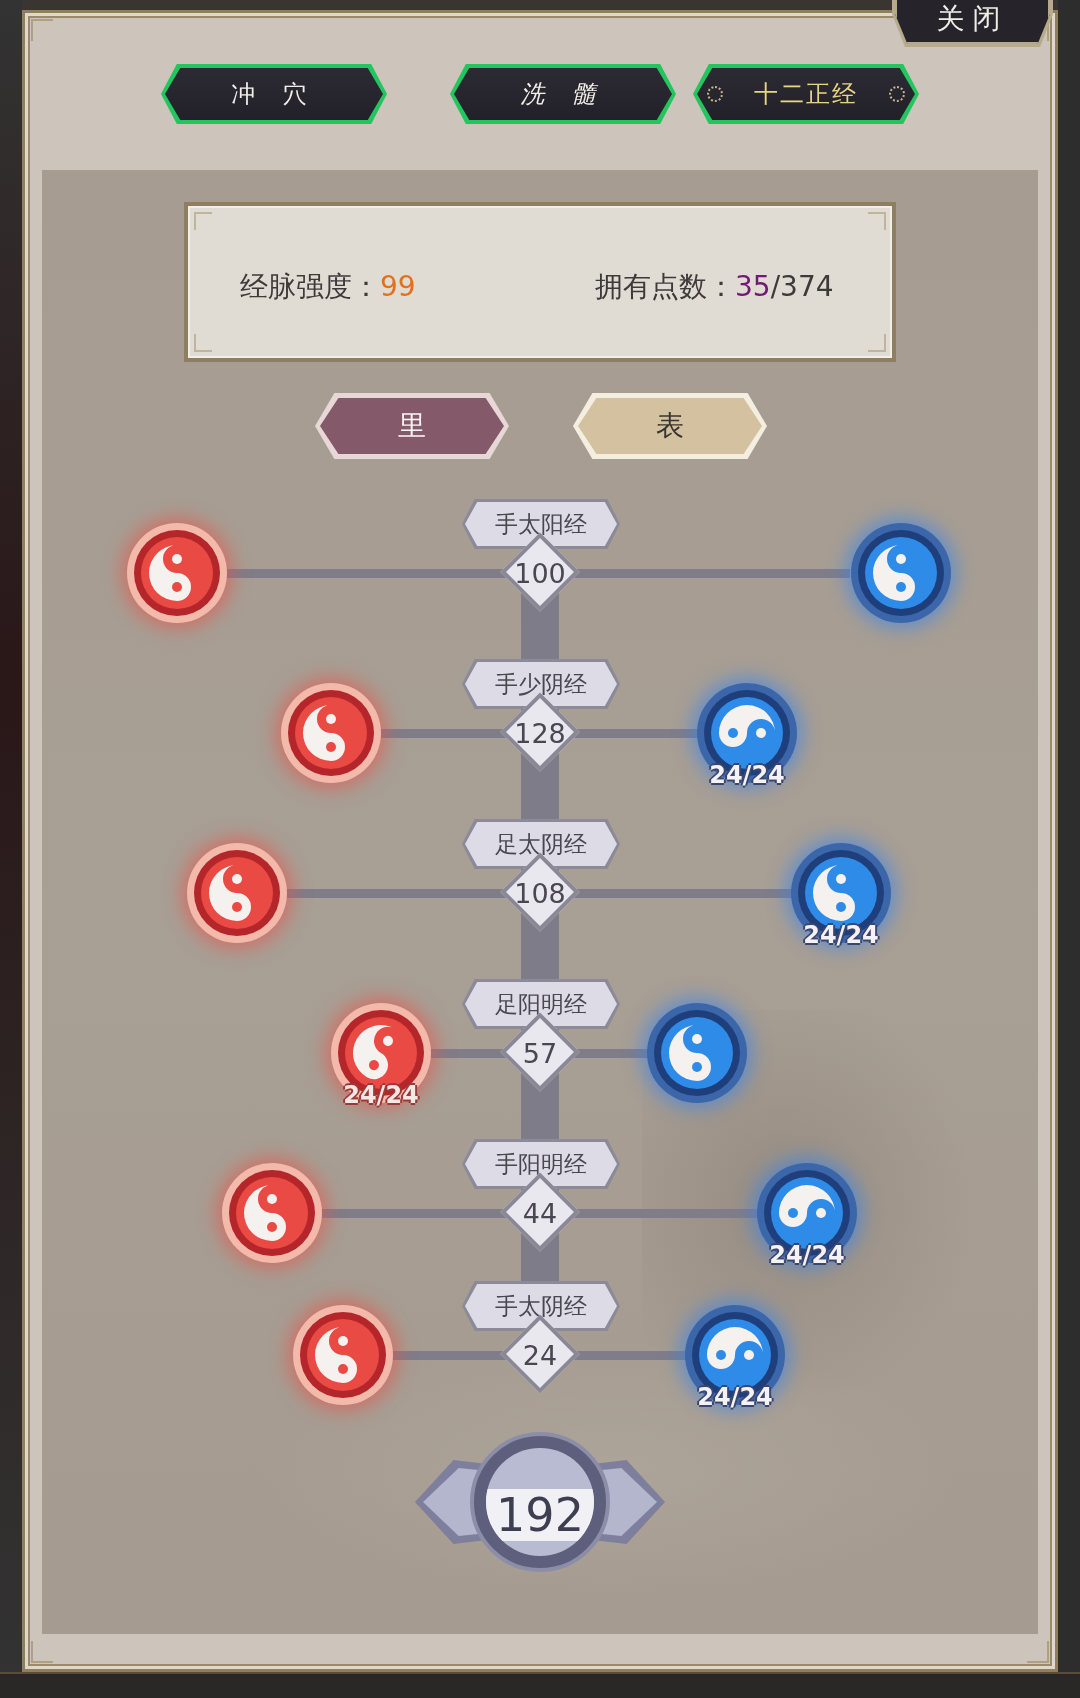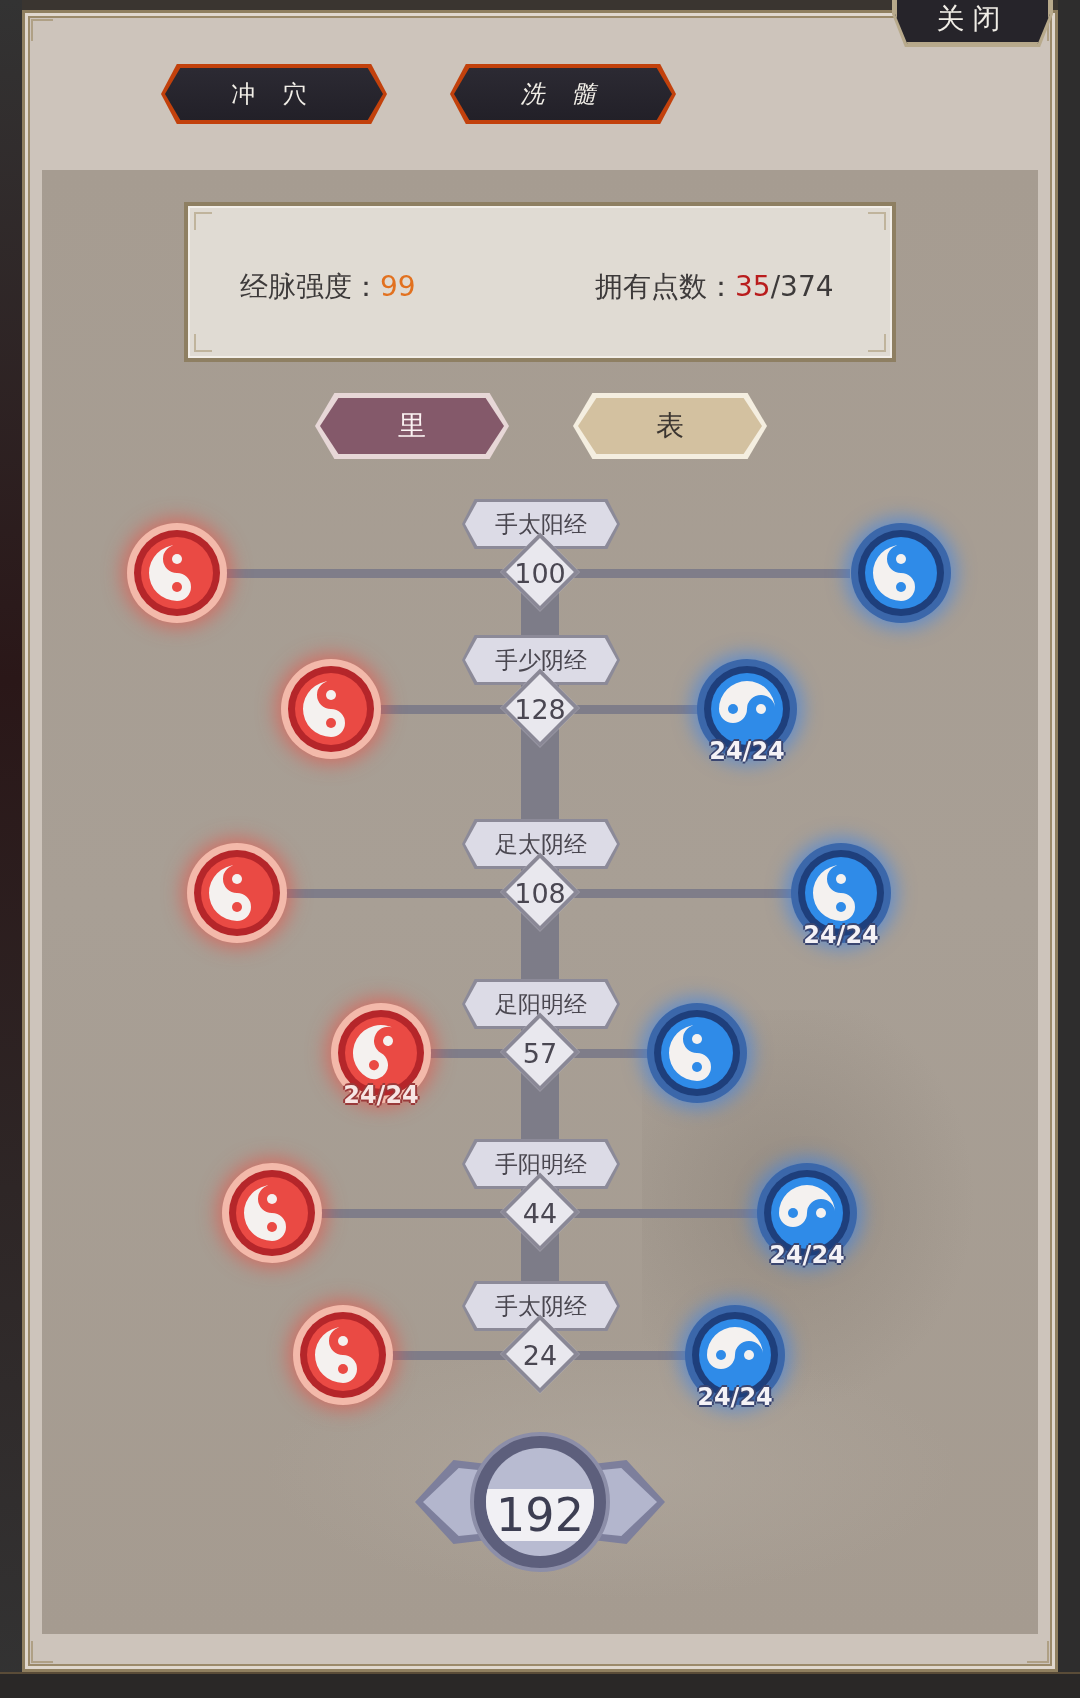--- a/index.html
+++ b/index.html
@@ -52,21 +52,21 @@
   }
   .close-btn-border {
     position: absolute; left: 892px; top: -8px; width: 161px; height: 55px;
     background: #b8aa8c;
     clip-path: polygon(0 0,100% 0,100% 40%,92% 100%,8% 100%,0 40%);
   }
 
   .tabs { position: absolute; top: 64px; left: 0; width: 1080px; height: 60px; }
   .tab-outer {
     position: absolute; top: 0; width: 226px; height: 60px;
-    background: #c2410c;
+    background: #22c55e;
     clip-path: polygon(7% 0,93% 0,100% 50%,93% 100%,7% 100%,0 50%);
     cursor: pointer;
   }
   .tab-inner {
     position: absolute; left: 4px; top: 4px; right: 4px; bottom: 4px;
     background: linear-gradient(180deg,#2c2a33,#222028);
     clip-path: polygon(7% 0,93% 0,100% 50%,93% 100%,7% 100%,0 50%);
     display: flex; align-items: center; justify-content: center;
     color: #f2efe8; font-size: 24px; letter-spacing: 10px;
   }
@@ -94,21 +94,21 @@
     position: absolute; left: 184px; top: 202px; width: 712px; height: 160px;
     background: #e0dbd3;
     border: 4px solid #8e7f62;
     box-shadow: inset 0 0 0 2px #f2eee8;
   }
   .stats-box .corner-orn { width: 18px; height: 18px; border-color: #b9ab8f; }
   .stat { position: absolute; top: 62px; font-size: 28px; color: #3d3a3a; }
   .stat-left { left: 52px; }
   .stat-right { left: 407px; }
   .orange { color: #e2711f; }
-  .green { color: #b91c1c; }
+  .green { color: #701a75; }
 
   .side-toggle { position: absolute; top: 393px; width: 194px; height: 66px; cursor: pointer; }
   .side-toggle .outer {
     position: absolute; inset: 0;
     clip-path: polygon(10% 0,90% 0,100% 50%,90% 100%,10% 100%,0 50%);
   }
   .side-toggle .inner {
     position: absolute; left: 5px; top: 5px; right: 5px; bottom: 5px;
     clip-path: polygon(10% 0,90% 0,100% 50%,90% 100%,10% 100%,0 50%);
     display: flex; align-items: center; justify-content: center; font-size: 28px;
@@ -219,20 +219,25 @@
 <div class="close-btn-border"></div>
 <div class="close-btn">关闭</div>
 
 <div class="tabs">
   <div class="tab-outer" style="left:161px;">
     <div class="tab-inner">冲 穴</div>
   </div>
   <div class="tab-outer" style="left:450px;font-style:italic;">
     <div class="tab-inner">洗 髓</div>
   </div>
+  <div class="tab-outer active" style="left:693px;">
+    <div class="tab-inner">十二正经</div>
+    <span class="tab-flower" style="left:14px;"></span>
+    <span class="tab-flower" style="right:14px;"></span>
+  </div>
 </div>
 
 <div class="inner-area">
   <div class="silhouette"></div>
   <div class="mist"></div>
 </div>
 
 <div class="stats-box">
   <div class="corner-orn tl"></div>
   <div class="corner-orn tr"></div>
@@ -284,21 +289,21 @@
   <div class="node blue" style="left:851px;">
     <div class="ring"></div>
     <div class="core" style="color:#2f8be8">
         <svg>
           <use href="#yy"></use>
         </svg>
       </div>
   </div>
 </div>
 
-<div class="meridian-row" style="top:638px;">
+<div class="meridian-row" style="top:662px;">
   <div class="branch" style="left:360px;width:350px;"></div>
   <div class="name-tag-border"></div>
   <div class="name-tag">手少阴经</div>
   <div class="diamond"></div>
   <div class="diamond-val">128</div>
   <div class="node red" style="left:281px;">
     <div class="ring"></div>
     <div class="core" style="color:#ea4a44">
         <svg>
           <use href="#yy"></use>

